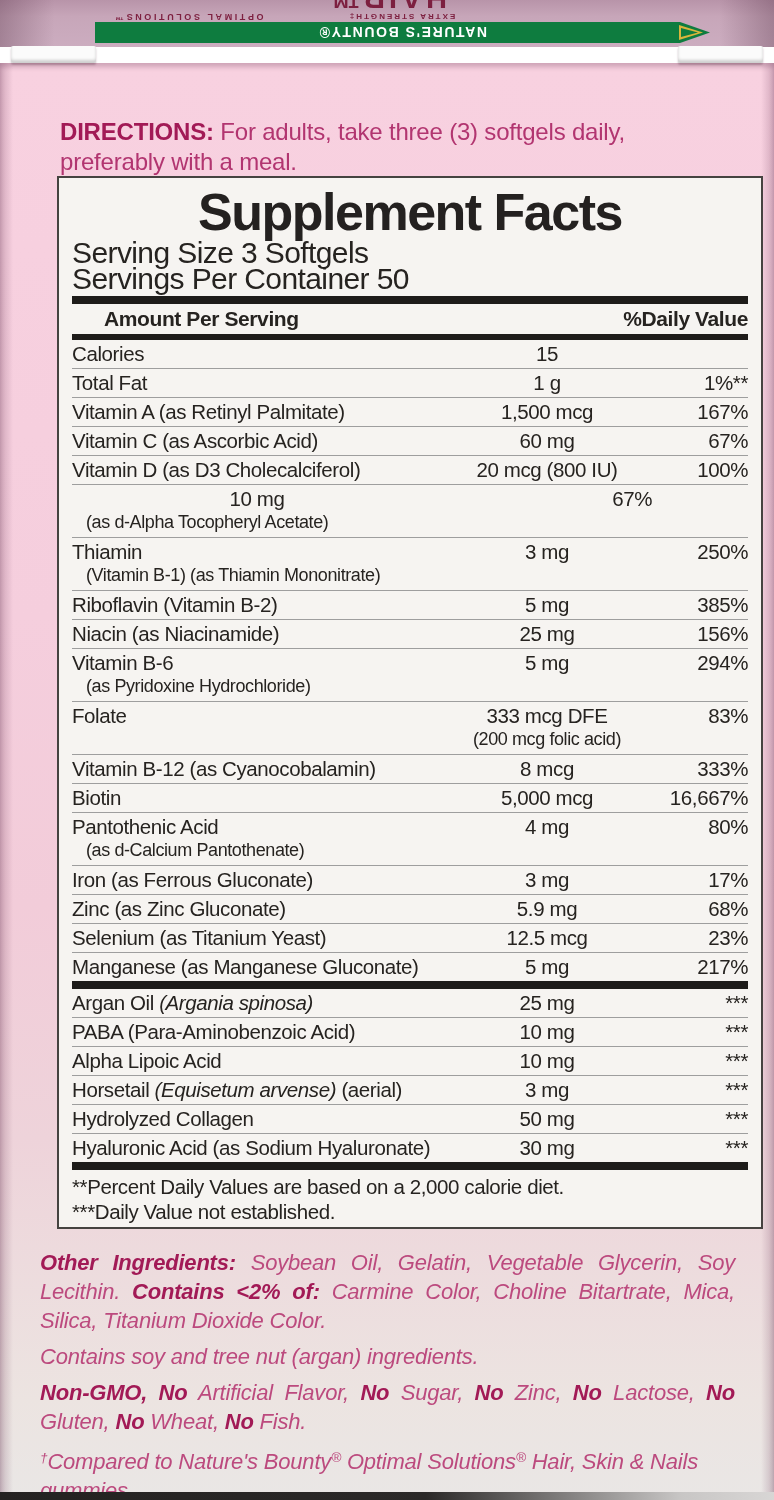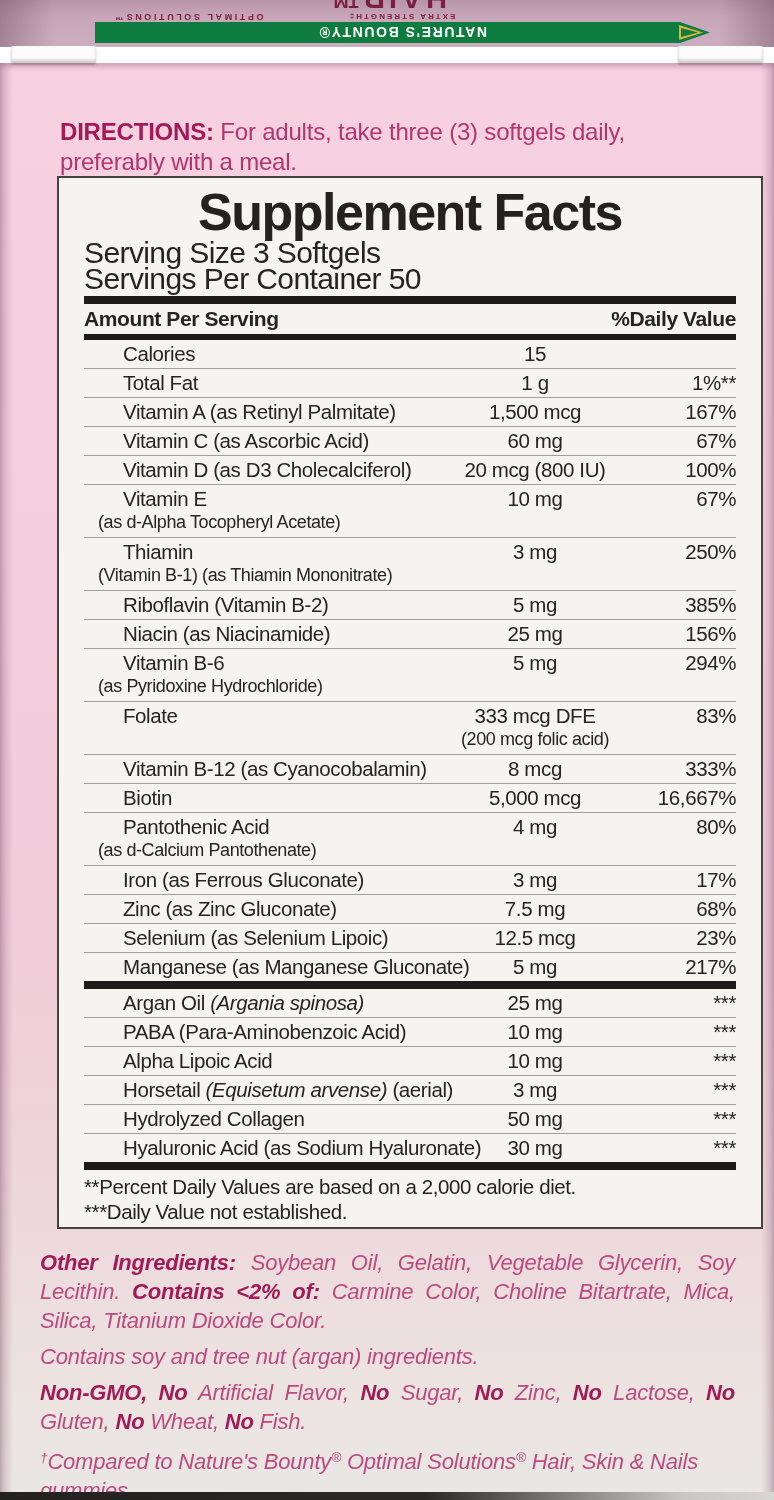--- a/index.html
+++ b/index.html
@@ -43,36 +43,36 @@
   .bottom-edge{position:absolute;left:0;bottom:0;width:774px;height:8px;z-index:4;
         background:linear-gradient(90deg,#242221 0%,#2b2928 55%,#7c7a79 72%,#c8c6c5 88%,#d8d6d5 100%);}
 
   
   .directions{position:absolute;left:60px;top:54px;width:658px;margin:0;
         font-size:24px;line-height:30px;letter-spacing:-0.2px;color:#b23570;}
   .directions b{color:#a21a56;}
 
   
   .facts{position:absolute;left:57px;top:113px;width:706px;height:1053px;box-sizing:border-box;
-        background:#f6f4f1;border:2px solid #454340;padding:0 25px;overflow:hidden;color:#262320;}
+        background:#f6f4f1;border:2px solid #454340;padding:0 13px;overflow:hidden;color:#262320;}
   .facts h1{margin:6px 0 0;text-align:center;font-size:52px;line-height:56px;
         font-weight:bold;letter-spacing:-1.5px;color:#242120;}
   .serv{font-size:30px;line-height:26px;font-weight:normal;letter-spacing:-0.6px;}
   .serv-wrap{margin-bottom:4px;}
   .bar{background:#1e1c1a;}
   .bar-thick{height:8px;}
   .bar-med{height:6px;}
   .colhead{display:flex;justify-content:space-between;font-weight:bold;
-        font-size:21px;line-height:30px;letter-spacing:-0.4px;}
+        font-size:21px;line-height:30px;letter-spacing:-0.4px;margin-left:32px;}
   .frow{border-top:1px solid #9e9e9e;}
   .frow.first{border-top:none;}
   .l1,.l2{display:grid;grid-template-columns:minmax(0,1fr) 210px 96px;align-items:baseline;}
   .l1{line-height:28px;font-size:20.5px;letter-spacing:-0.4px;}
   .l2{line-height:25px;font-size:18px;letter-spacing:-0.4px;margin-top:-3px;padding-bottom:2px;}
-  .fname{white-space:nowrap;overflow:visible;margin-left:39px;}
+  .fname{white-space:nowrap;overflow:visible;}
   .famt,.famt2{text-align:center;white-space:nowrap;}
   .fdv{text-align:right;white-space:nowrap;}
   .fsub{padding-left:14px;white-space:nowrap;}
   .it{font-style:italic;text-align:center;}
   .footnotes{padding:4px 0 6px;font-size:20.5px;line-height:25px;letter-spacing:-0.4px;}
 
   
   .bottom{position:absolute;left:40px;top:1185px;width:695px;
         font-size:22px;line-height:29px;letter-spacing:-0.2px;color:#bc4a7e;font-style:italic;}
   .bpara{margin:0 0 7px;}
@@ -148,21 +148,20 @@
           </div>
           <div class="frow">
             <div class="l1">
               <div class="fname"><span>Vitamin D (as D3 Cholecalciferol)</span></div>
               <div class="famt">20 mcg (800 IU)</div>
               <div class="fdv">100%</div>
             </div>
           </div>
           <div class="frow">
             <div class="l1">
-              <div class="fname"><span>Vitamin E</span></div>
               <div class="famt">10 mg</div>
               <div class="fdv">67%</div>
             </div>
             <div class="l2">
               <div class="fsub">(as d-Alpha Tocopheryl Acetate)</div>
               <div class="famt2"></div>
               <div></div>
             </div>
           </div>
           <div class="frow">
@@ -244,27 +243,27 @@
           <div class="frow">
             <div class="l1">
               <div class="fname"><span>Iron (as Ferrous Gluconate)</span></div>
               <div class="famt">3 mg</div>
               <div class="fdv">17%</div>
             </div>
           </div>
           <div class="frow">
             <div class="l1">
               <div class="fname"><span>Zinc (as Zinc Gluconate)</span></div>
-              <div class="famt">7.5 mg</div>
+              <div class="famt">5.9 mg</div>
               <div class="fdv">68%</div>
             </div>
           </div>
           <div class="frow">
             <div class="l1">
-              <div class="fname"><span>Selenium (as Selenium Lipoic)</span></div>
+              <div class="fname"><span>Selenium (as Titanium Yeast)</span></div>
               <div class="famt">12.5 mcg</div>
               <div class="fdv">23%</div>
             </div>
           </div>
           <div class="frow">
             <div class="l1">
               <div class="fname"><span>Manganese (as Manganese Gluconate)</span></div>
               <div class="famt">5 mg</div>
               <div class="fdv">217%</div>
             </div>

